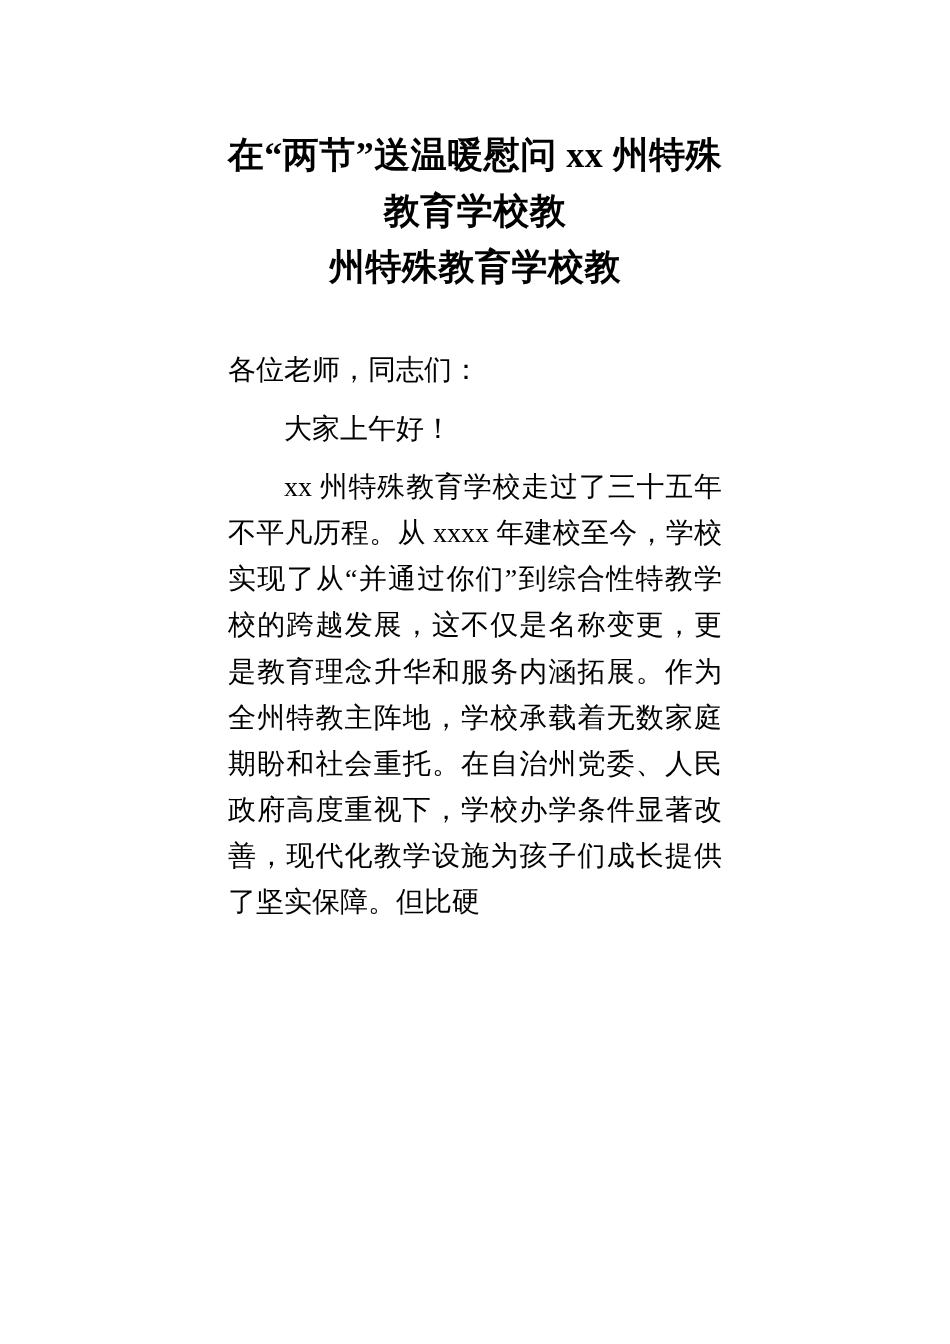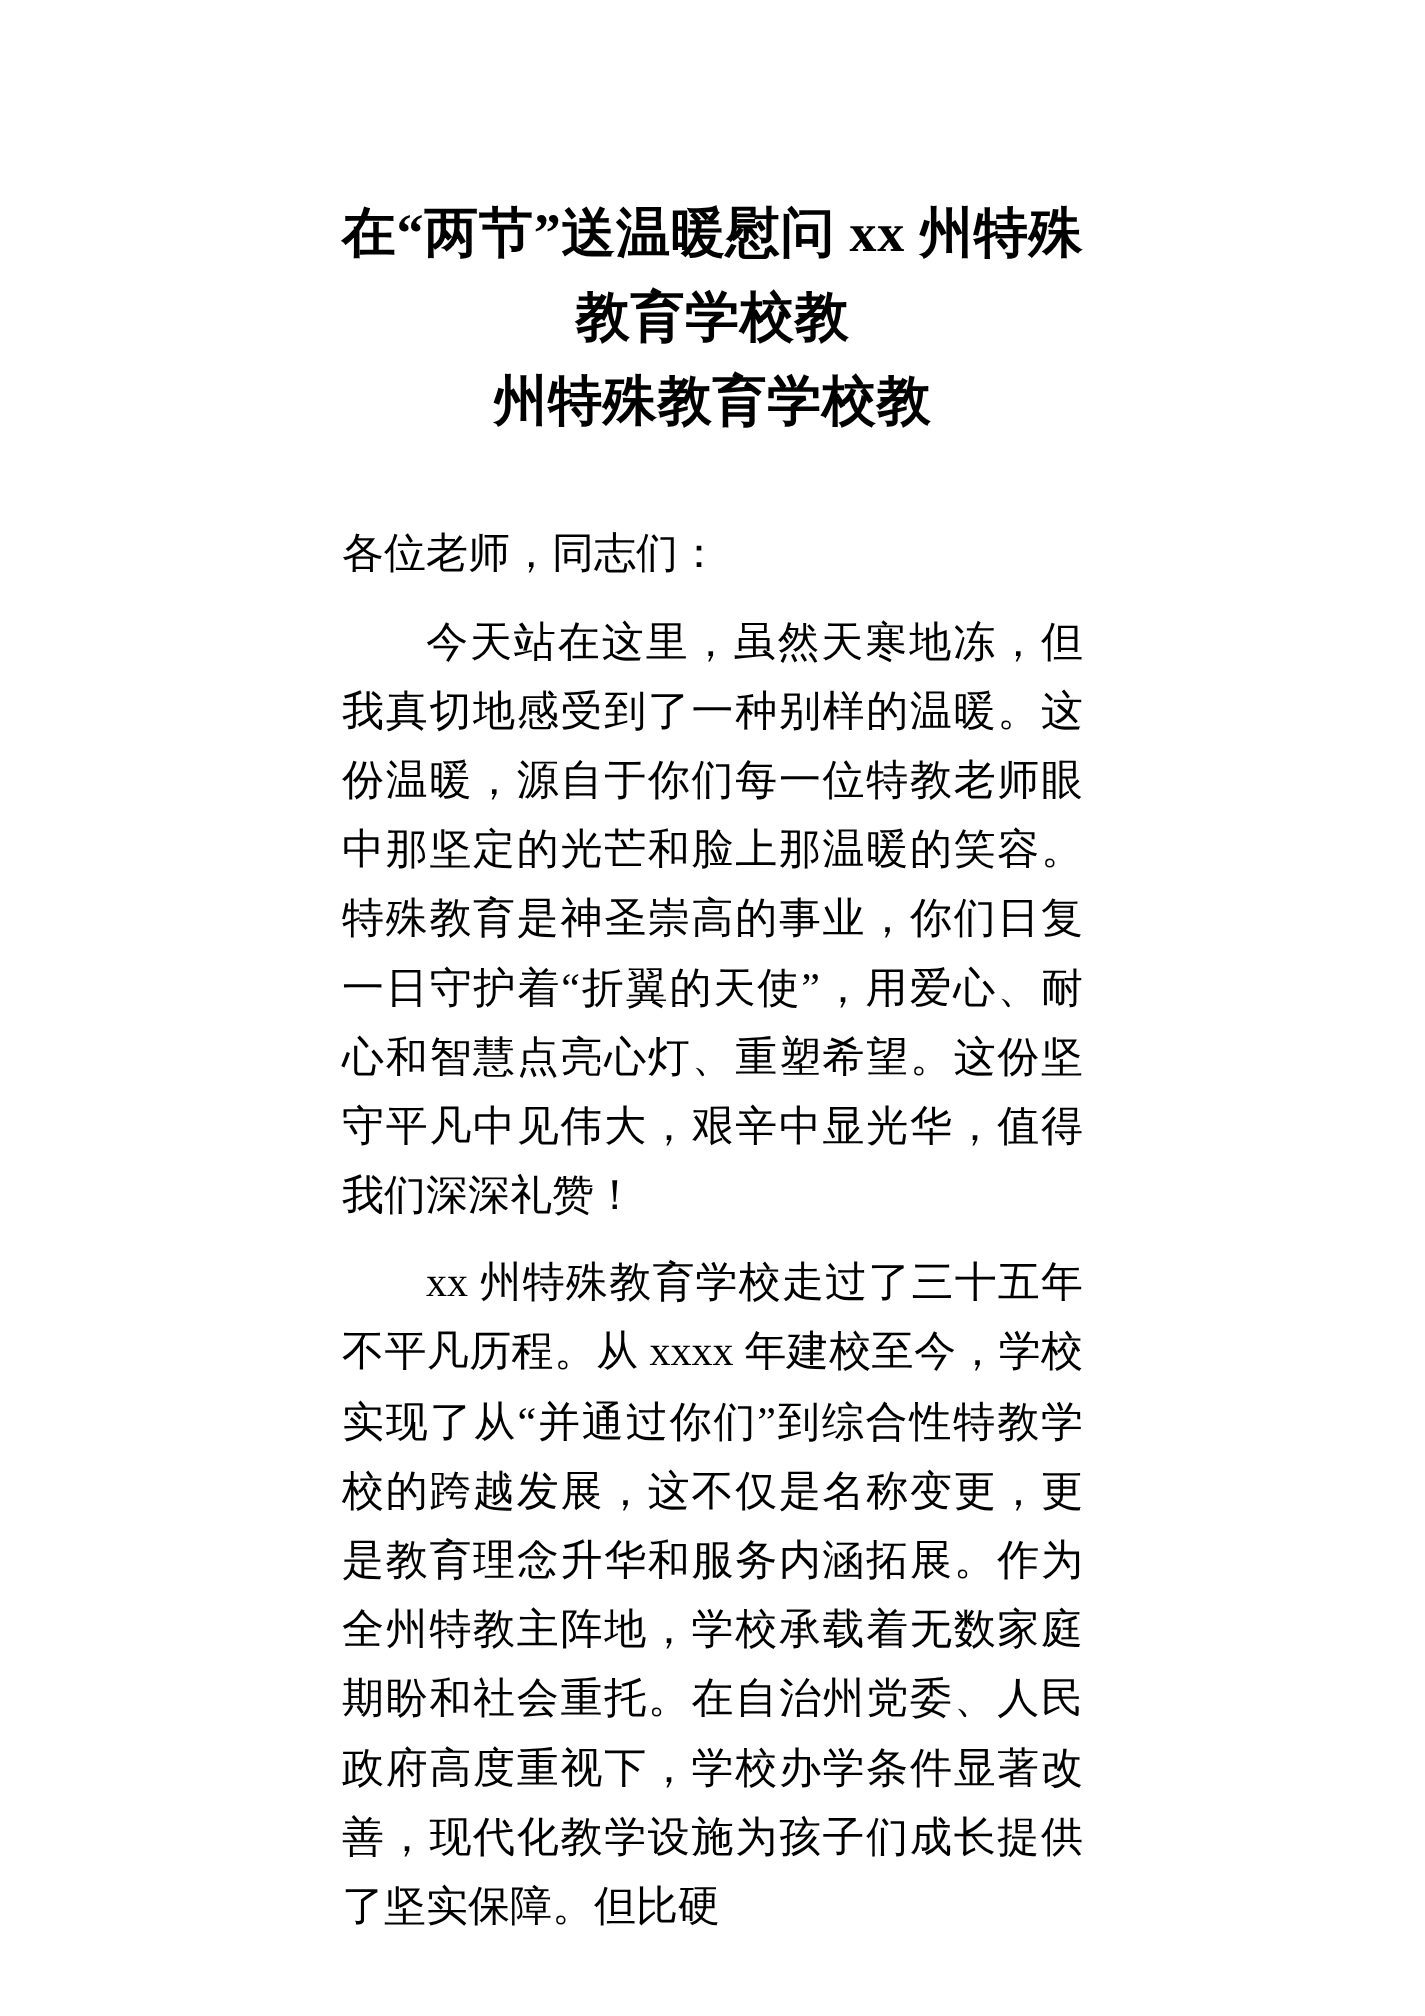--- a/index.html
+++ b/index.html
@@ -43,16 +43,16 @@
 </head>
 <body>
 
 <div class="page">
   <h1 class="title">
       <div>在“两节”送温暖慰问 xx 州特殊教育学校教</div>
       <div>州特殊教育学校教</div>
     </h1>
   <div class="doc-body">
       <p>各位老师，同志们：</p>
-      <p class="indent">今天站在这里，虽然天寒地冻，但我真切地感受到了一种别样的温暖。这份温暖，源自于你们每一位特教老师眼中那坚定的光芒和脸上那温暖的笑容。特殊教育是神圣崇高的事业，你们日复一日守护着“折翼的天使”，用爱心、耐心和智慧点亮心灯、重塑希望。这份坚守平凡中见伟大，艰辛中显光华，值得我们深深礼赞！</p>
+      <p class="indent">大家上午好！</p>
       <p class="indent">xx 州特殊教育学校走过了三十五年不平凡历程。从 xxxx 年建校至今，学校实现了从“并通过你们”到综合性特教学校的跨越发展，这不仅是名称变更，更是教育理念升华和服务内涵拓展。作为全州特教主阵地，学校承载着无数家庭期盼和社会重托。在自治州党委、人民政府高度重视下，学校办学条件显著改善，现代化教学设施为孩子们成长提供了坚实保障。但比硬</p>
     </div>
 </div>
 
 </body></html>

